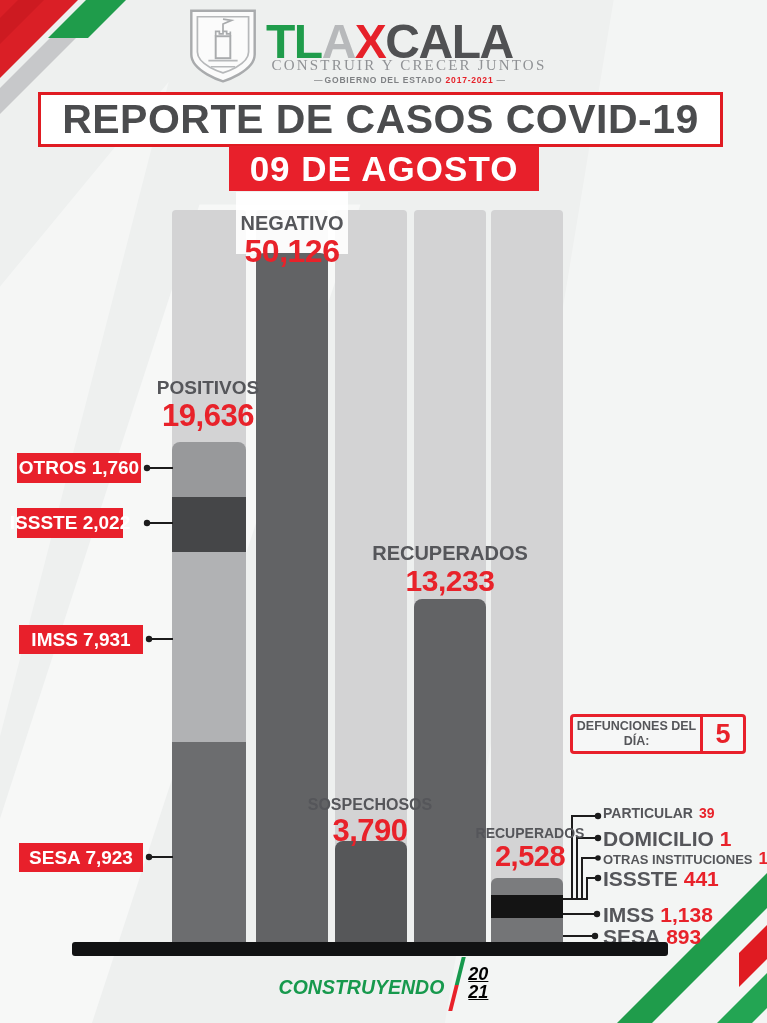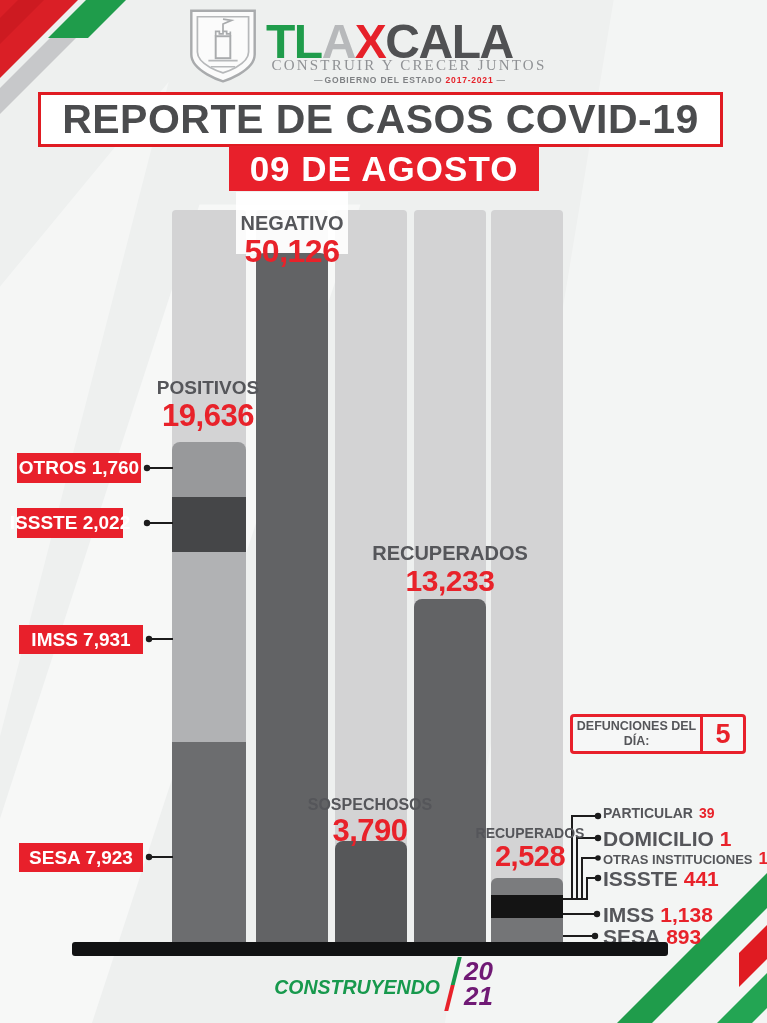--- a/index.html
+++ b/index.html
@@ -49,21 +49,21 @@
   .stat-label{flex:1;display:flex;align-items:center;justify-content:center;padding:3px 2px;
               font-size:12.5px;font-weight:bold;color:#55565a;text-align:center;line-height:1.18;}
   .stat-num{width:40px;border-left:3px solid #e8202b;display:flex;align-items:center;justify-content:center;
             font-size:27px;font-weight:bold;color:#e8222a;}
   
   #footer{left:0;top:957px;width:767px;display:flex;justify-content:center;align-items:center;z-index:6;}
   #footer .green-lines{text-align:right;color:#17994d;font-style:italic;font-weight:bold;line-height:1;}
   #footer .fl1{font-size:31px;} #footer .fl2{font-size:19.5px;margin-top:7px;text-align:right;}
   #footer .slash{width:4px;height:54px;margin:0 9px 0 11px;transform:skewX(-14deg);
                  background:linear-gradient(180deg,#17994d 0 52%,#e8222a 52% 100%);}
-  #footer .years{color:#701a75;font-style:italic;font-weight:bold;font-size:26px;line-height:.98;}
+  #footer .years{color:#000000;font-style:italic;font-weight:bold;font-size:18px;line-height:.98;text-decoration:underline;}
 </style>
 </head>
 <body>
 
 <div id="canvas">
 
   <div class="streak a"></div>
   <div class="streak b"></div>
   <div class="streak c"></div>
 

